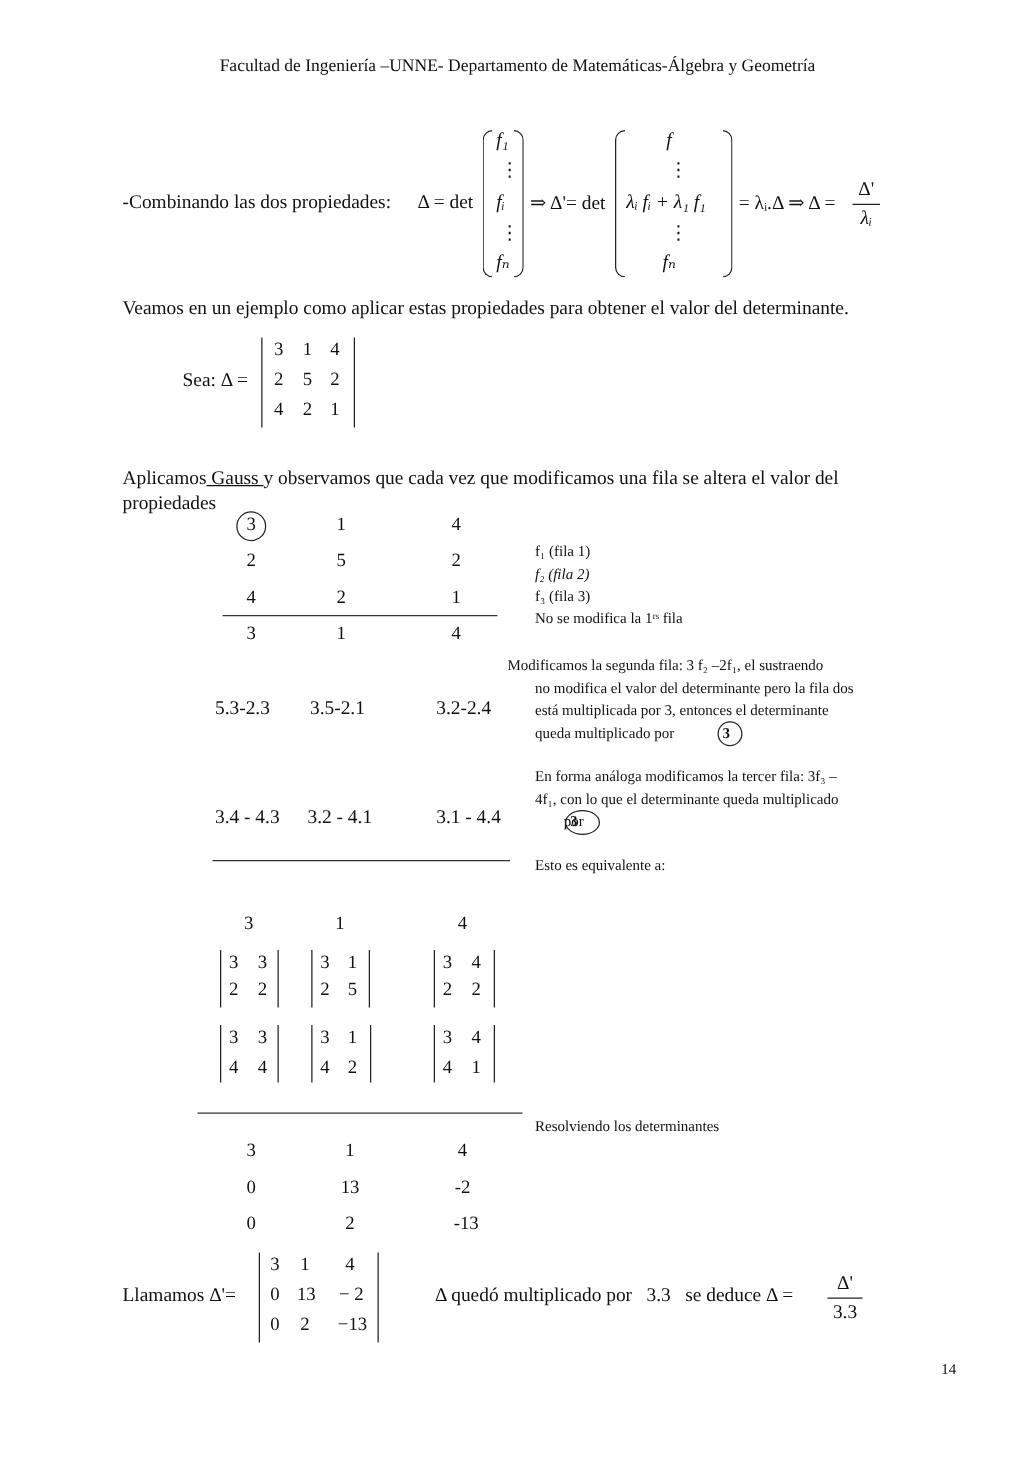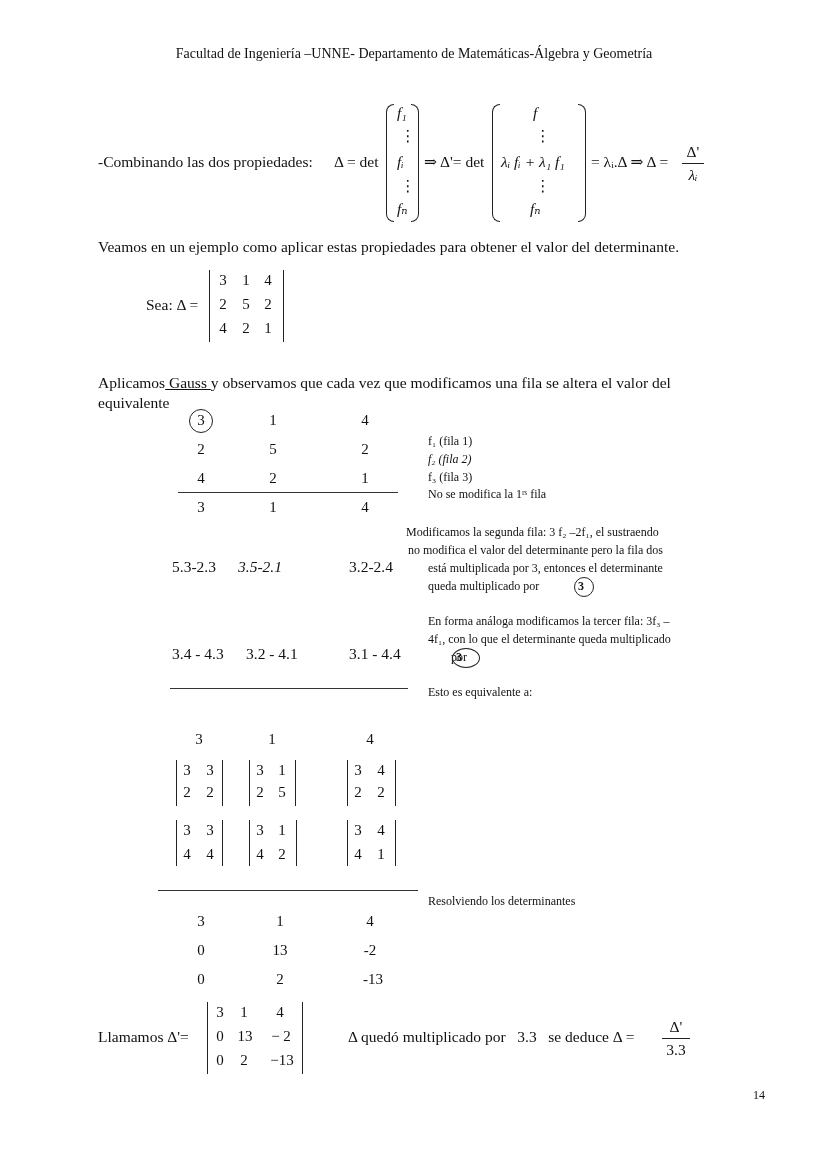--- a/index.html
+++ b/index.html
@@ -64,21 +64,21 @@
   <span class="num" style="left:238px;top:296px;width:16px;">5</span>
   <span class="num" style="left:260px;top:296px;width:16px;">2</span>
   <span class="num" style="left:215px;top:320px;width:16px;">4</span>
   <span class="num" style="left:238px;top:320px;width:16px;">2</span>
   <span class="num" style="left:260px;top:320px;width:16px;">1</span>
 </div>
 
 <div class="abs txt15" style="left:98px;top:374px;">
   <span>Aplicamos</span><span style="text-decoration:underline;"> Gauss </span><span>y observamos que cada vez que modificamos una fila se altera el valor del</span>
 </div>
-<div class="abs txt15" style="left:98px;top:394px;">equivalente</div>
+<div class="abs txt15" style="left:98px;top:394px;">propiedades</div>
 
 <div>
   <div class="circ" style="left:189px;top:409px;width:22px;height:22px;"></div>
   <span class="num" style="left:190px;top:412px;width:22px;">3</span>
   <span class="num" style="left:262px;top:412px;width:22px;">1</span>
   <span class="num" style="left:354px;top:412px;width:22px;">4</span>
   <span class="num" style="left:190px;top:441px;width:22px;">2</span>
   <span class="num" style="left:262px;top:441px;width:22px;">5</span>
   <span class="num" style="left:354px;top:441px;width:22px;">2</span>
   <span class="num" style="left:190px;top:470px;width:22px;">4</span>
@@ -88,25 +88,25 @@
   <span class="num" style="left:190px;top:499px;width:22px;">3</span>
   <span class="num" style="left:262px;top:499px;width:22px;">1</span>
   <span class="num" style="left:354px;top:499px;width:22px;">4</span>
 
   <span class="abs txt14" style="left:428px;top:434px;">f₁ (fila 1)</span>
   <span class="abs txt14" style="left:428px;top:452px;font-style:italic;">f₂ (fila 2)</span>
   <span class="abs txt14" style="left:428px;top:470px;">f₃ (fila 3)</span>
   <span class="abs txt14" style="left:428px;top:487px;">No se modifica la 1ʳˢ fila</span>
 
   <span class="abs txt15" style="left:172px;top:558px;">5.3-2.3</span>
-  <span class="abs txt15" style="left:238px;top:558px;font-style:italic;">3.5-2.1</span>
+  <span class="abs txt15" style="left:248px;top:558px;">3.5-2.1</span>
   <span class="abs txt15" style="left:349px;top:558px;">3.2-2.4</span>
 
   <span class="abs txt14" style="left:406px;top:525px;">Modificamos la segunda fila: 3 f₂ –2f₁, el sustraendo</span>
-  <span class="abs txt14" style="left:408px;top:543px;">no modifica el valor del determinante pero la fila dos</span>
+  <span class="abs txt14" style="left:428px;top:543px;">no modifica el valor del determinante pero la fila dos</span>
   <span class="abs txt14" style="left:428px;top:561px;">está multiplicada por 3, entonces el determinante</span>
   <span class="abs txt14" style="left:428px;top:579px;">queda multiplicado por</span>
   <div class="circ" style="left:574px;top:577px;width:18px;height:18px;"></div>
   <span class="abs txt14" style="left:578px;top:579px;font-weight:bold;">3</span>
 
   <span class="abs txt15" style="left:172px;top:645px;">3.4 - 4.3</span>
   <span class="abs txt15" style="left:246px;top:645px;">3.2 - 4.1</span>
   <span class="abs txt15" style="left:349px;top:645px;">3.1 - 4.4</span>
 
   <span class="abs txt14" style="left:428px;top:614px;">En forma análoga modificamos la tercer fila: 3f₃ –</span>

